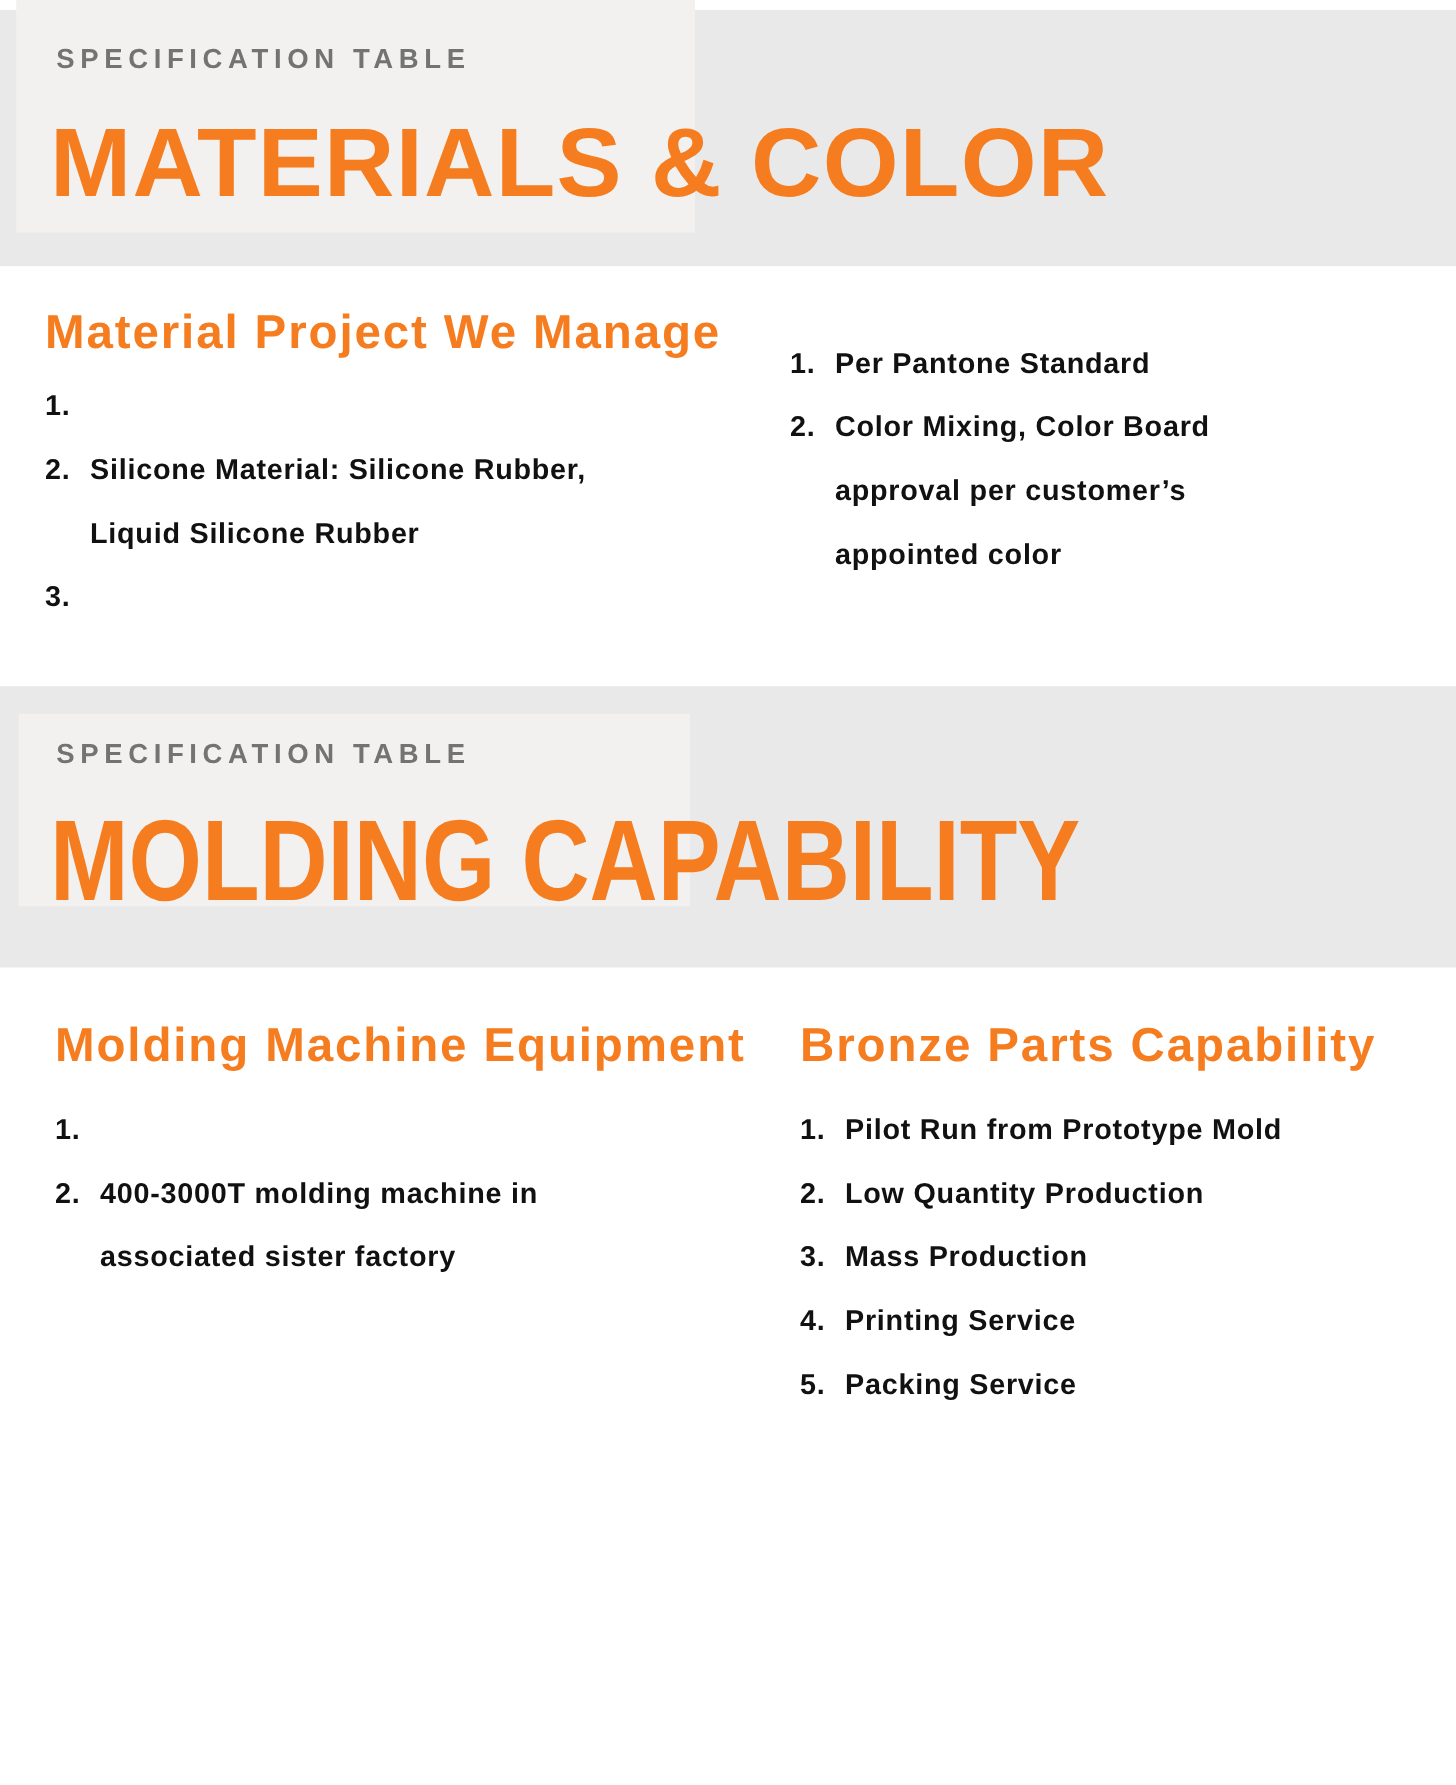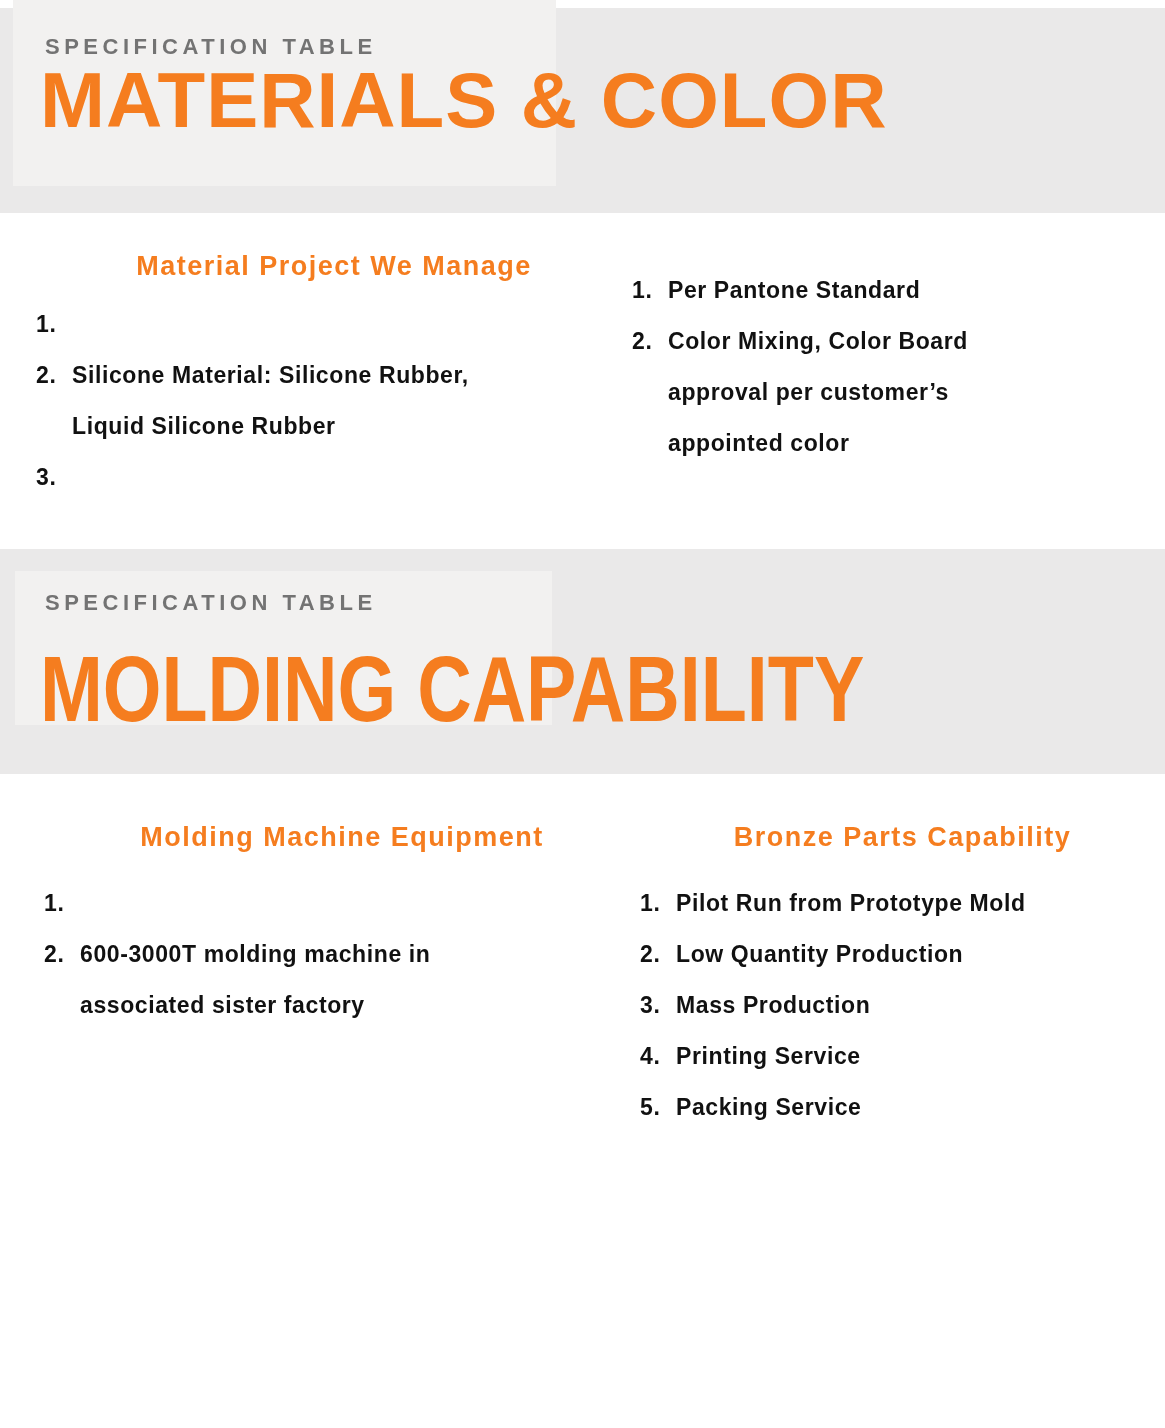--- a/index.html
+++ b/index.html
@@ -43,20 +43,21 @@
     line-height: 28px;
     letter-spacing: 4.5px;
     color: #737373;
   }
   .big-title {
     color: var(--accent);
     margin: 0;
     white-space: nowrap;
   }
   .big-title--wide {
+    margin-top: 30px;
     margin-left: -5px;
     font-size: 78px;
     line-height: 78px;
     letter-spacing: 1px;
   }
   .big-title--condensed {
     display: inline-block;
     margin-top: 26px;
     margin-left: -5px;
     font-size: 92px;
@@ -69,26 +70,25 @@
   
   .columns {
     display: grid;
     grid-template-columns: 596px auto;
     padding-left: 36px;
   }
   .columns--one { margin-top: 36px; }
   .columns--two { margin-top: 46px; padding-left: 44px; }
   .col-heading {
     margin: 0;
-    font-size: 27px;
+    font-size: 38px;
     line-height: 34px;
     letter-spacing: 1.5px;
     color: var(--accent);
     white-space: nowrap;
-    text-align: center;
   }
   .num-list { margin-top: 16px; }
   .columns--two .num-list { margin-top: 24px; }
   .num-item {
     display: flex;
     font-size: 23px;
     line-height: 51px;
     letter-spacing: 0.6px;
   }
   .num-item .num {
@@ -159,21 +159,21 @@
 
     <div class="columns columns--two">
       <div class="col">
         <h2 class="col-heading">Molding Machine Equipment</h2>
         <div class="num-list">
           <div class="num-item">
             <span class="num">1.</span>
           </div>
           <div class="num-item">
             <span class="num">2.</span>
-            <span class="txt">600-3000T molding machine in
+            <span class="txt">400-3000T molding machine in
 associated sister factory</span>
           </div>
         </div>
       </div>
 
       <div class="col">
         <h2 class="col-heading">Bronze Parts Capability</h2>
         <div class="num-list">
           <div class="num-item">
             <span class="num">1.</span>

